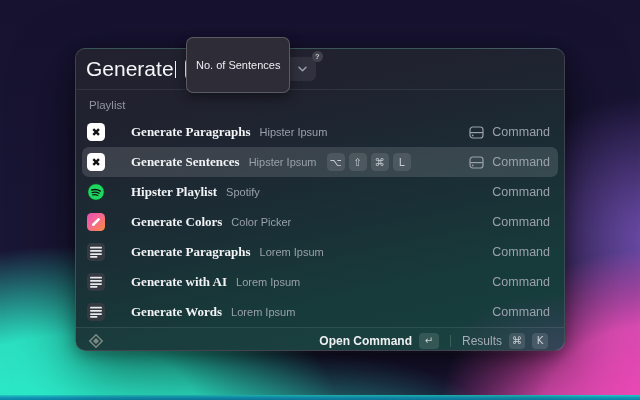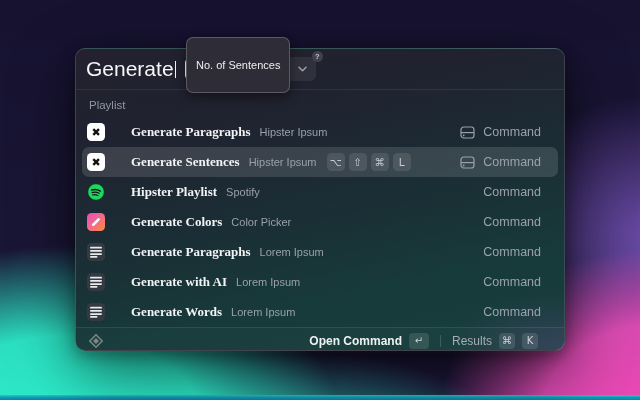--- a/index.html
+++ b/index.html
@@ -88,27 +88,27 @@
   .icon-lorem-text{background:#343a42;}
   .row .title{color:#f2f3f5;font-size:13px;font-weight:600;margin-left:26px;white-space:nowrap;font-family:Liberation Serif, serif;}
   .row .subtitle{color:#99a0a9;font-size:11px;margin-left:9px;white-space:nowrap;}
   .shortcuts{display:flex;gap:4px;margin-left:10px;}
   .key-badge{
     min-width:18px;height:18px;border-radius:4.5px;background:rgba(255,255,255,0.10);
     color:#c7cbd2;font-size:10.5px;display:flex;align-items:center;justify-content:center;
     padding:0 3px;box-sizing:border-box;font-family:"DejaVu Sans",sans-serif;
   }
   .row .spacer{flex:1;}
-  .accessory{display:flex;align-items:center;gap:8px;margin-right:12px;}
+  .accessory{display:flex;align-items:center;gap:8px;margin-right:3px;}
   .type-label{color:#9ba1ab;font-size:12.5px;}
 
   
   .footer{
     height:25px;flex:none;border-top:1px solid rgba(255,255,255,0.09);
-    display:flex;align-items:center;padding:0 26px 0 12px;gap:8px;
+    display:flex;align-items:center;padding:0 16px 0 12px;gap:8px;
     background:rgba(255,255,255,0.015);
     border-radius:0 0 10px 10px;
   }
   .footer .spacer{flex:1;}
   .footer-btn{display:flex;align-items:center;gap:7px;}
   .footer .primary{color:#eef0f2;font-size:12px;font-weight:700;}
   .footer .secondary{color:#a6acb5;font-size:12px;}
   .fkey{
     min-width:16px;height:16px;border-radius:4px;background:rgba(255,255,255,0.12);
     color:#ced2d8;font-size:10px;display:flex;align-items:center;justify-content:center;

